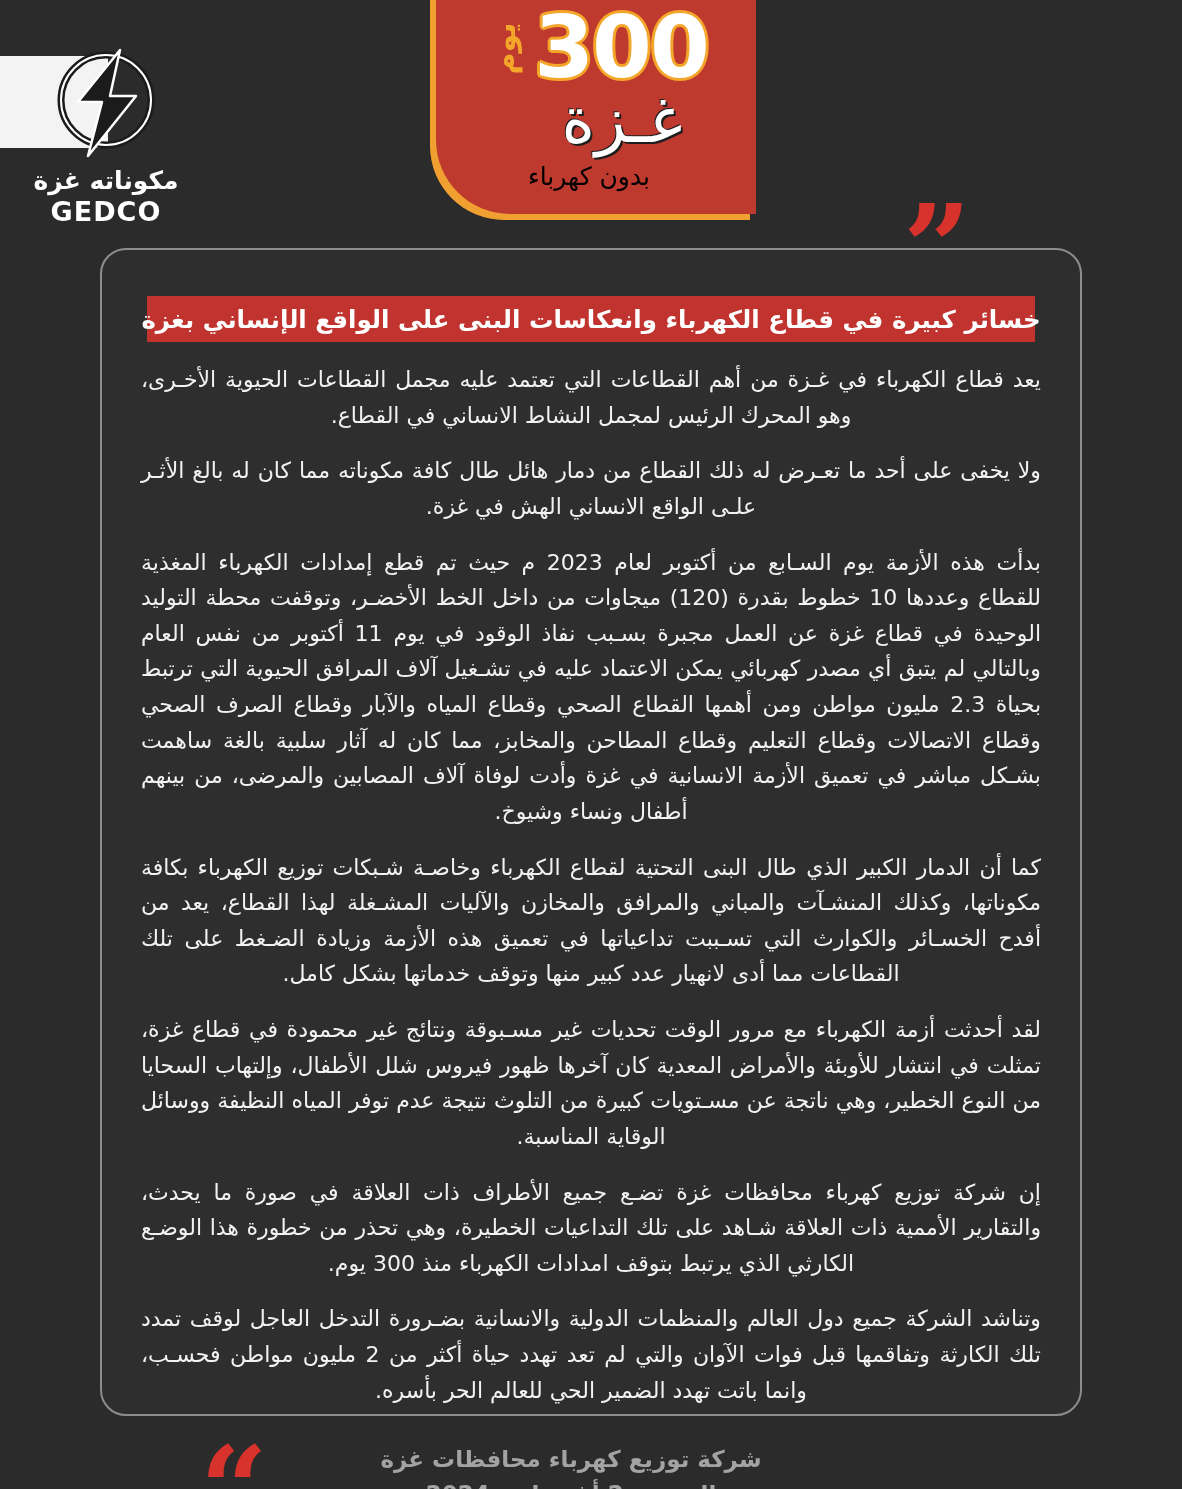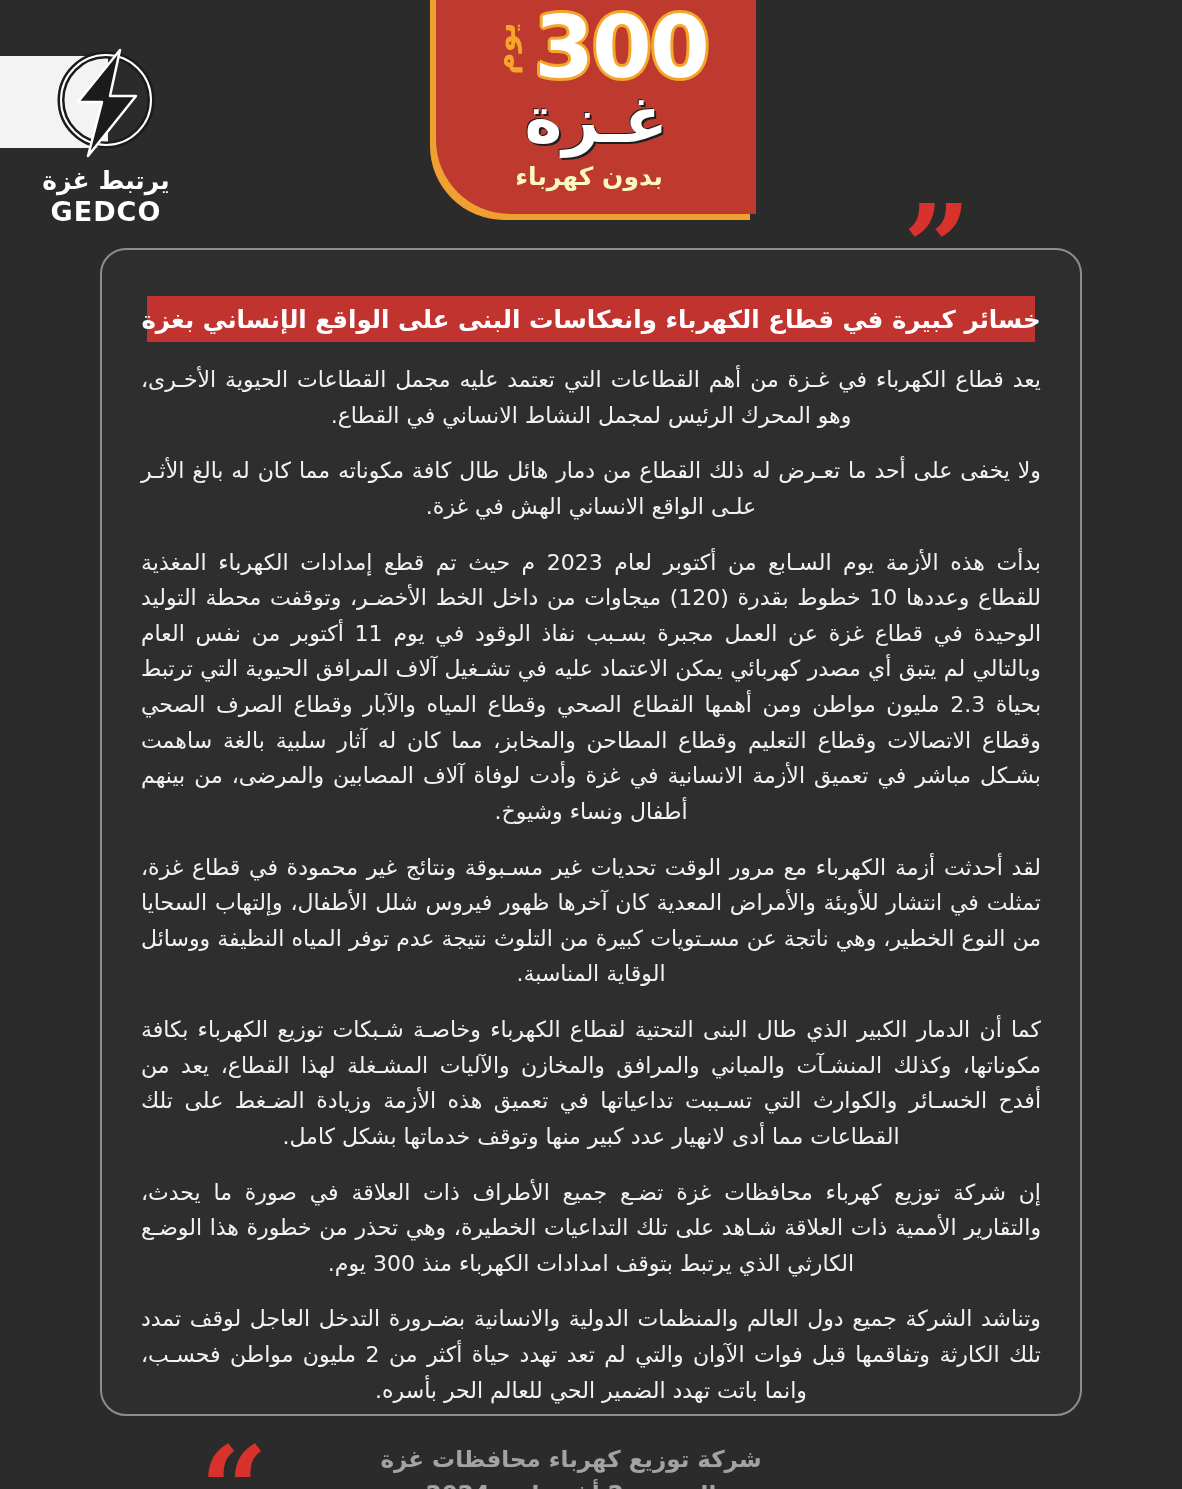--- a/index.html
+++ b/index.html
@@ -118,34 +118,35 @@
       2px 2px 0 #f4a62a, -2px 2px 0 #f4a62a,
       2px -2px 0 #f4a62a, -2px -2px 0 #f4a62a;
   }
   .banner-gaza {
     position: absolute;
     top: 98px;
     left: 0;
     width: 320px;
     text-align: center;
     font-size: 64px;
-    font-weight: bold;
+    font-weight: normal;
     color: #ffffff;
     line-height: 1;
     text-shadow: 2px 2px 0 #1e1e1e, -1px -1px 0 #1e1e1e;
+    padding-left: 26px;
   }
   .banner-sub {
     position: absolute;
     top: 172px;
     left: 0;
     width: 306px;
     text-align: center;
     font-size: 25px;
-    font-weight: bold;
-    color: #fef9c3;
+    font-weight: normal;
+    color: #000000;
   }
 
   
   .card {
     position: absolute;
     top: 248px;
     left: 100px;
     width: 982px;
     height: 1168px;
     border: 2px solid #8d8d8d;
@@ -238,21 +239,21 @@
 
   <div class="logo-block">
     <div class="logo-white-strip"></div>
     <div class="logo-mark">
       <svg width="116" height="118" viewBox="0 0 116 118">
         <circle cx="58" cy="56" r="45" fill="none" stroke="#1b1b1b" stroke-width="7"></circle>
         <circle cx="58" cy="56" r="45" fill="none" stroke="#ffffff" stroke-width="2"></circle>
         <path d="M72 6 L30 58 L54 58 L40 112 L88 52 L62 52 Z" fill="#1b1b1b" stroke="#ffffff" stroke-width="2.5" stroke-linejoin="round"></path>
       </svg>
     </div>
-    <div class="logo-text-ar">يرتبط غزة</div>
+    <div class="logo-text-ar">مكوناته غزة</div>
     <div class="logo-text-en">GEDCO</div>
   </div>
 
   <div class="banner">
     <div class="banner-num-row">
       <span class="banner-yawm">يوم</span>
       <span class="banner-300">300</span>
     </div>
     <div class="banner-gaza">غـزة</div>
     <div class="banner-sub">بدون كهرباء</div>
@@ -265,22 +266,22 @@
 <div class="quote-bottom">“</div>
 
 <div class="headline">
   <span>خسائر كبيرة في قطاع الكهرباء وانعكاسات البنى على الواقع الإنساني بغزة</span>
 </div>
 
 <div class="body-wrap">
   <p class="para">يعد قطاع الكهرباء في غـزة من أهم القطاعات التي تعتمد عليه مجمل القطاعات الحيوية الأخـرى، وهو المحرك الرئيس لمجمل النشاط الانساني في القطاع.</p>
   <p class="para">ولا يخفى على أحد ما تعـرض له ذلك القطاع من دمار هائل طال كافة مكوناته مما كان له بالغ الأثـر علـى الواقع الانساني الهش في غزة.</p>
   <p class="para p3">بدأت هذه الأزمة يوم السـابع من أكتوبر لعام 2023 م حيث تم قطع إمدادات الكهرباء المغذية للقطاع وعددها 10 خطوط بقدرة (120) ميجاوات من داخل الخط الأخضـر، وتوقفت محطة التوليد الوحيدة في قطاع غزة عن العمل مجبرة بسـبب نفاذ الوقود في يوم 11 أكتوبر من نفس العام وبالتالي لم يتبق أي مصدر كهربائي يمكن الاعتماد عليه في تشـغيل آلاف المرافق الحيوية التي ترتبط بحياة 2.3 مليون مواطن ومن أهمها القطاع الصحي وقطاع المياه والآبار وقطاع الصرف الصحي وقطاع الاتصالات وقطاع التعليم وقطاع المطاحن والمخابز، مما كان له آثار سلبية بالغة ساهمت بشـكل مباشر في تعميق الأزمة الانسانية في غزة وأدت لوفاة آلاف المصابين والمرضى، من بينهم أطفال ونساء وشيوخ.</p>
+  <p class="para">كما أن الدمار الكبير الذي طال البنى التحتية لقطاع الكهرباء وخاصـة شـبكات توزيع الكهرباء بكافة مكوناتها، وكذلك المنشـآت والمباني والمرافق والمخازن والآليات المشـغلة لهذا القطاع، يعد من أفدح الخسـائر والكوارث التي تسـببت تداعياتها في تعميق هذه الأزمة وزيادة الضـغط على تلك القطاعات مما أدى لانهيار عدد كبير منها وتوقف خدماتها بشكل كامل.</p>
   <p class="para">لقد أحدثت أزمة الكهرباء مع مرور الوقت تحديات غير مسـبوقة ونتائج غير محمودة في قطاع غزة، تمثلت في انتشار للأوبئة والأمراض المعدية كان آخرها ظهور فيروس شلل الأطفال، وإلتهاب السحايا من النوع الخطير، وهي ناتجة عن مسـتويات كبيرة من التلوث نتيجة عدم توفر المياه النظيفة ووسائل الوقاية المناسبة.</p>
-  <p class="para">كما أن الدمار الكبير الذي طال البنى التحتية لقطاع الكهرباء وخاصـة شـبكات توزيع الكهرباء بكافة مكوناتها، وكذلك المنشـآت والمباني والمرافق والمخازن والآليات المشـغلة لهذا القطاع، يعد من أفدح الخسـائر والكوارث التي تسـببت تداعياتها في تعميق هذه الأزمة وزيادة الضـغط على تلك القطاعات مما أدى لانهيار عدد كبير منها وتوقف خدماتها بشكل كامل.</p>
   <p class="para">إن شركة توزيع كهرباء محافظات غزة تضـع جميع الأطراف ذات العلاقة في صورة ما يحدث، والتقارير الأممية ذات العلاقة شـاهد على تلك التداعيات الخطيرة، وهي تحذر من خطورة هذا الوضـع الكارثي الذي يرتبط بتوقف امدادات الكهرباء منذ 300 يوم.</p>
   <p class="para">وتناشد الشركة جميع دول العالم والمنظمات الدولية والانسانية بضـرورة التدخل العاجل لوقف تمدد تلك الكارثة وتفاقمها قبل فوات الآوان والتي لم تعد تهدد حياة أكثر من 2 مليون مواطن فحسـب، وانما باتت تهدد الضمير الحي للعالم الحر بأسره.</p>
 
   <div class="signature">
     <div class="sig-line">شركة توزيع كهرباء محافظات غزة</div>
     <div class="sig-line">الجمعة: 2 أغسطس 2024</div>
   </div>
 </div>
 
 </body></html>

